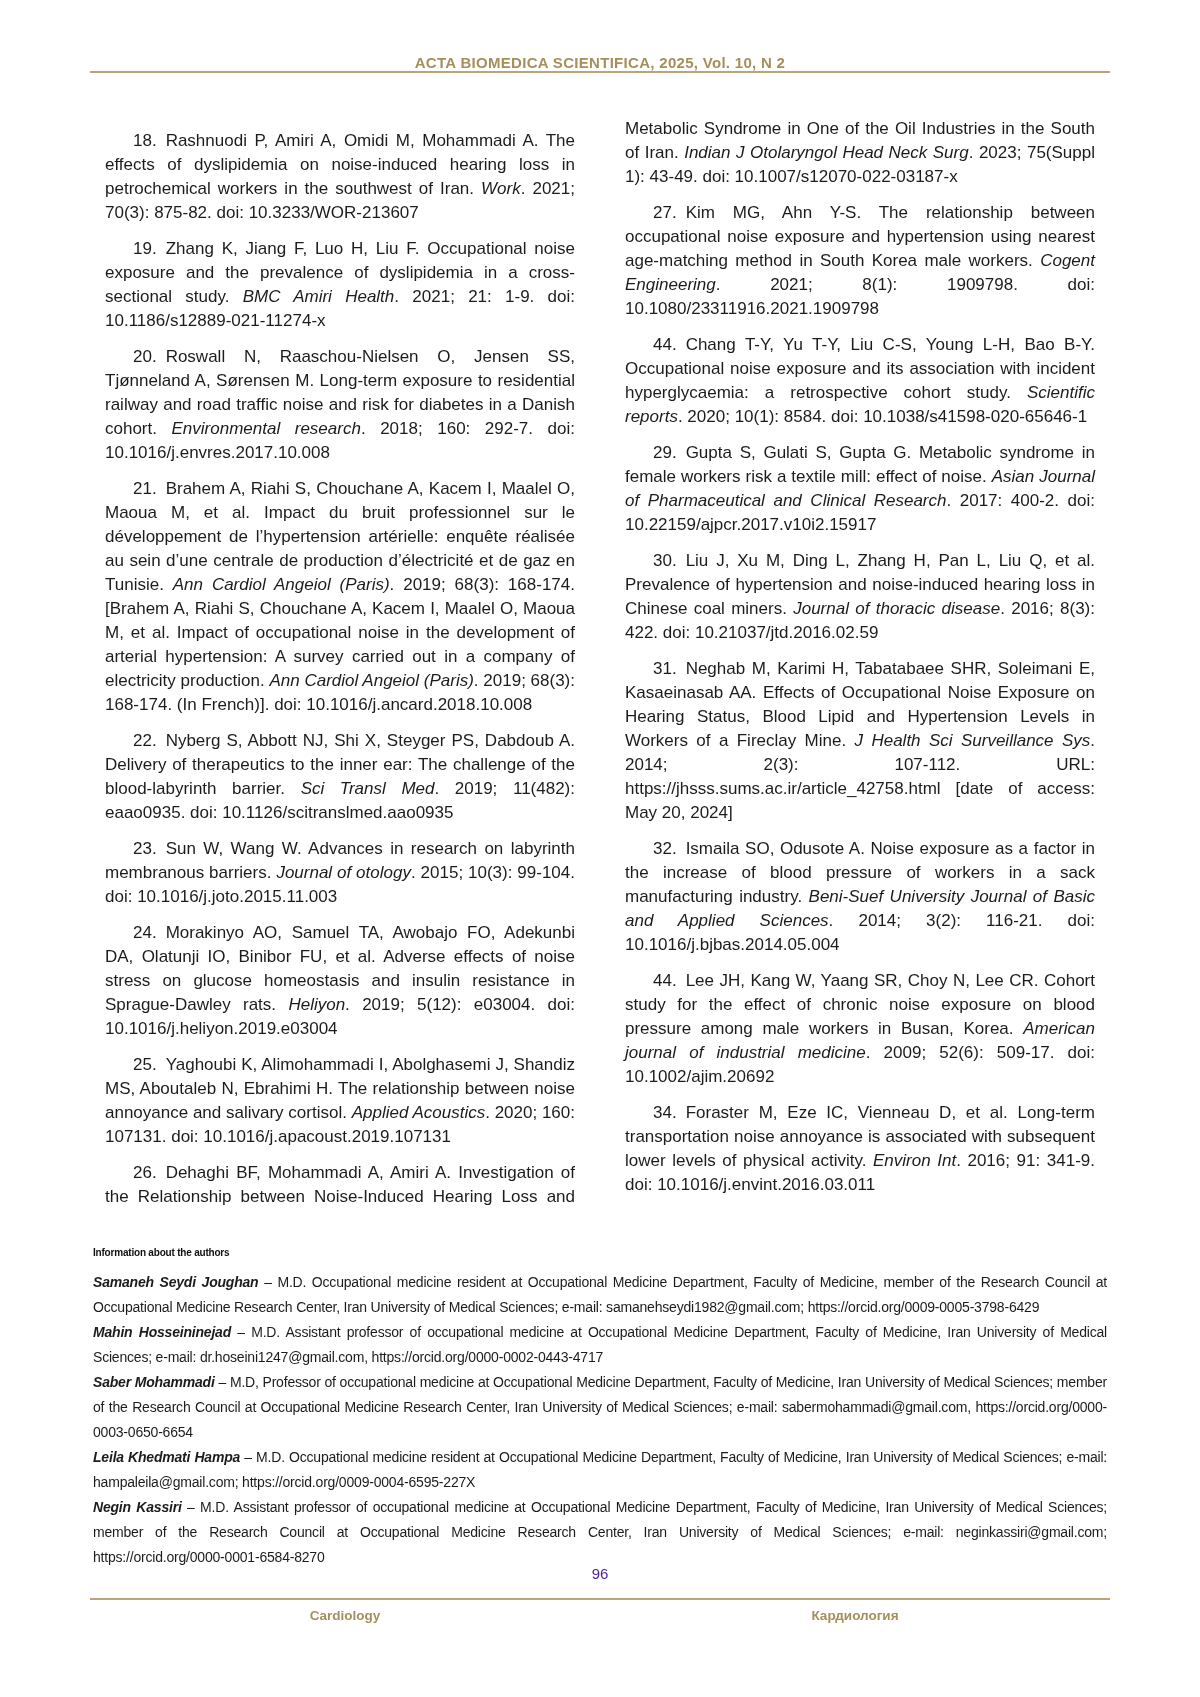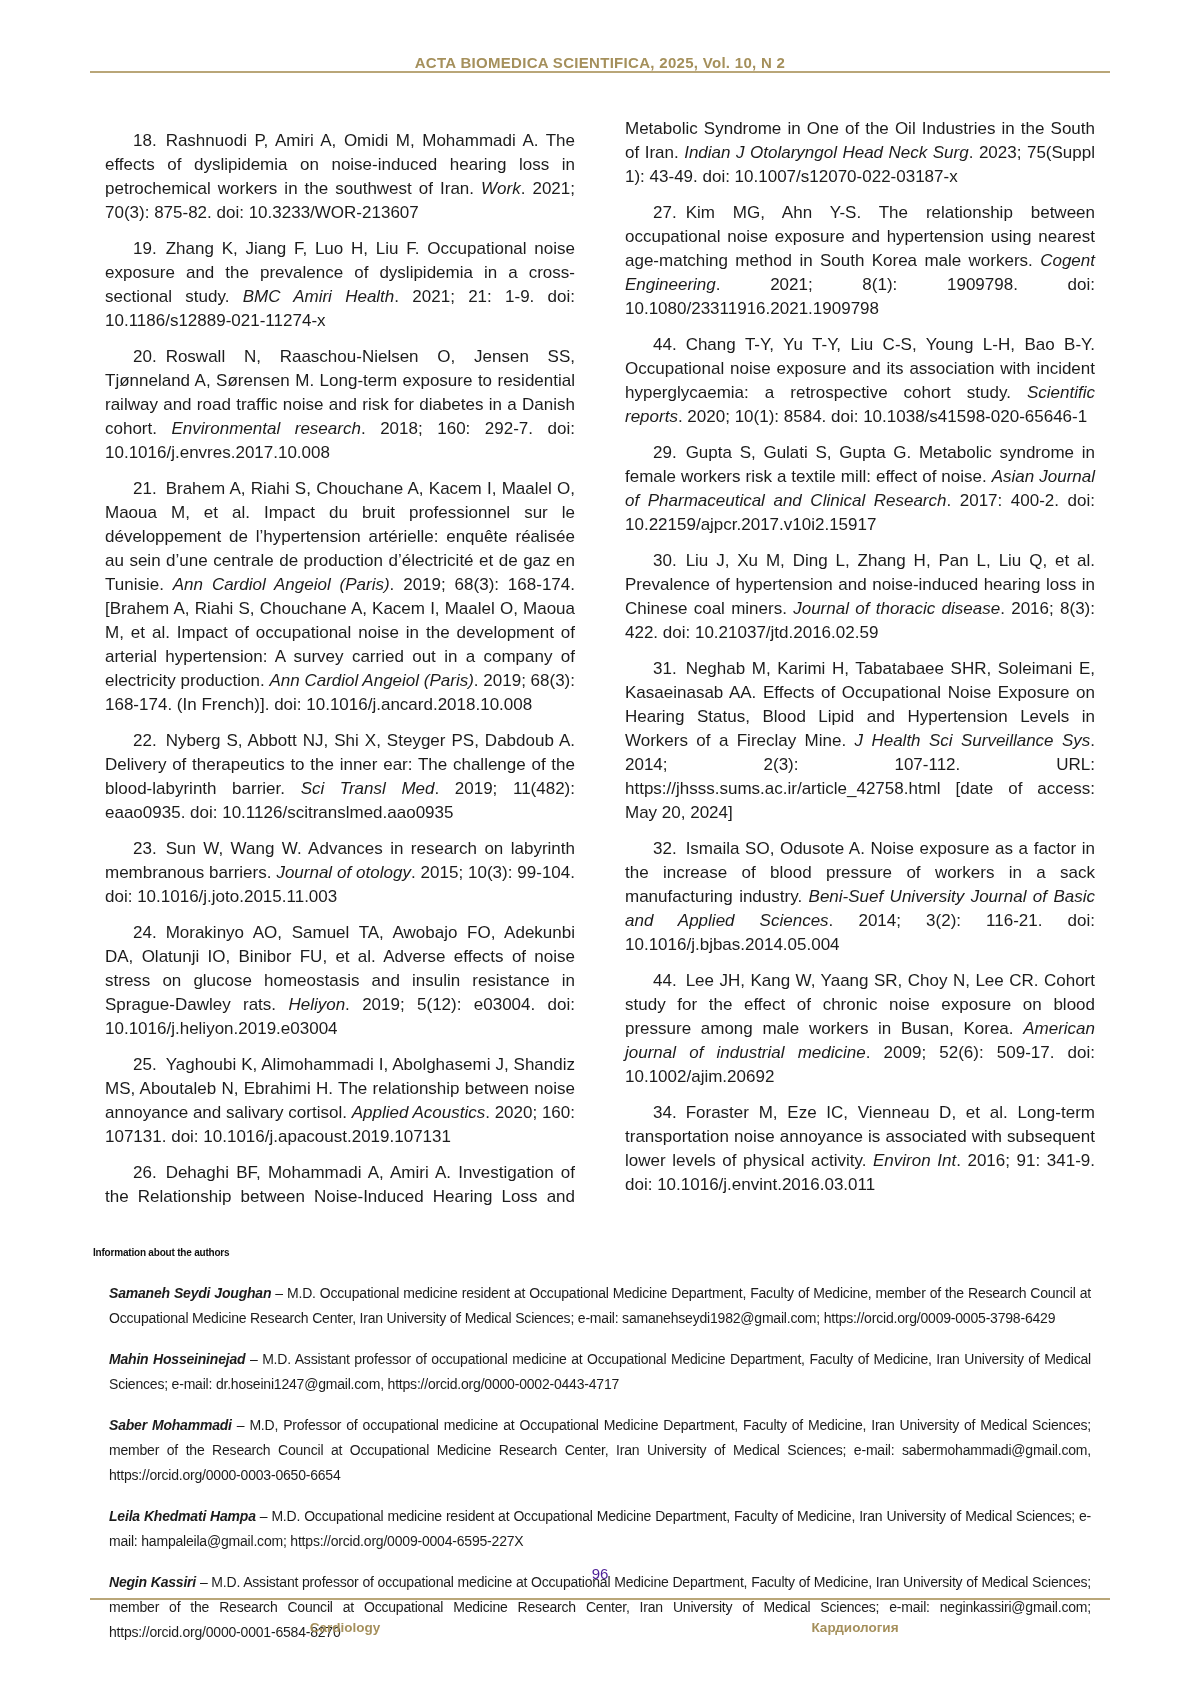--- a/index.html
+++ b/index.html
@@ -18,28 +18,28 @@
         font-size:17px;line-height:24px;text-align:justify;
         hyphens:auto;-webkit-hyphens:auto;}
   .ref{margin:12px;text-indent:28px;}
   .ref-num{margin-right:9px;}
   .ref i{font-style:italic;}
 
   
   .authors{position:absolute;top:1240px;left:93px;width:1014px;
            font-size:14px;line-height:25px;text-align:justify;letter-spacing:-0.2px;}
   .authors-heading{font-size:10px;font-weight:bold;margin:0 0 5px 0;color:#111;}
-  .author{margin:16px;}
+  .author{margin:0;}
   .author-name{font-weight:bold;font-style:italic;}
 
   
   .footer{position:absolute;top:1564px;left:90px;right:90px;}
   .page-num{text-align:center;font-size:15px;font-weight:normal;color:#4c1d95;line-height:20px;}
   .footer-rule{border:none;border-top:2px solid #b9a678;margin:14px 0 0 0;}
-  .footer-labels{display:flex;padding-top:20px;}
+  .footer-labels{display:flex;padding-top:8px;}
   .footer-label{flex:1;text-align:center;color:#a5905c;font-size:13.5px;font-weight:bold;}
 </style>
 </head>
 <body>
 
 <div class="page">
 
   <div class="header">
     <span class="journal-title">ACTA BIOMEDICA SCIENTIFICA, 2025, Vol. 10, N 2</span>
   </div>

